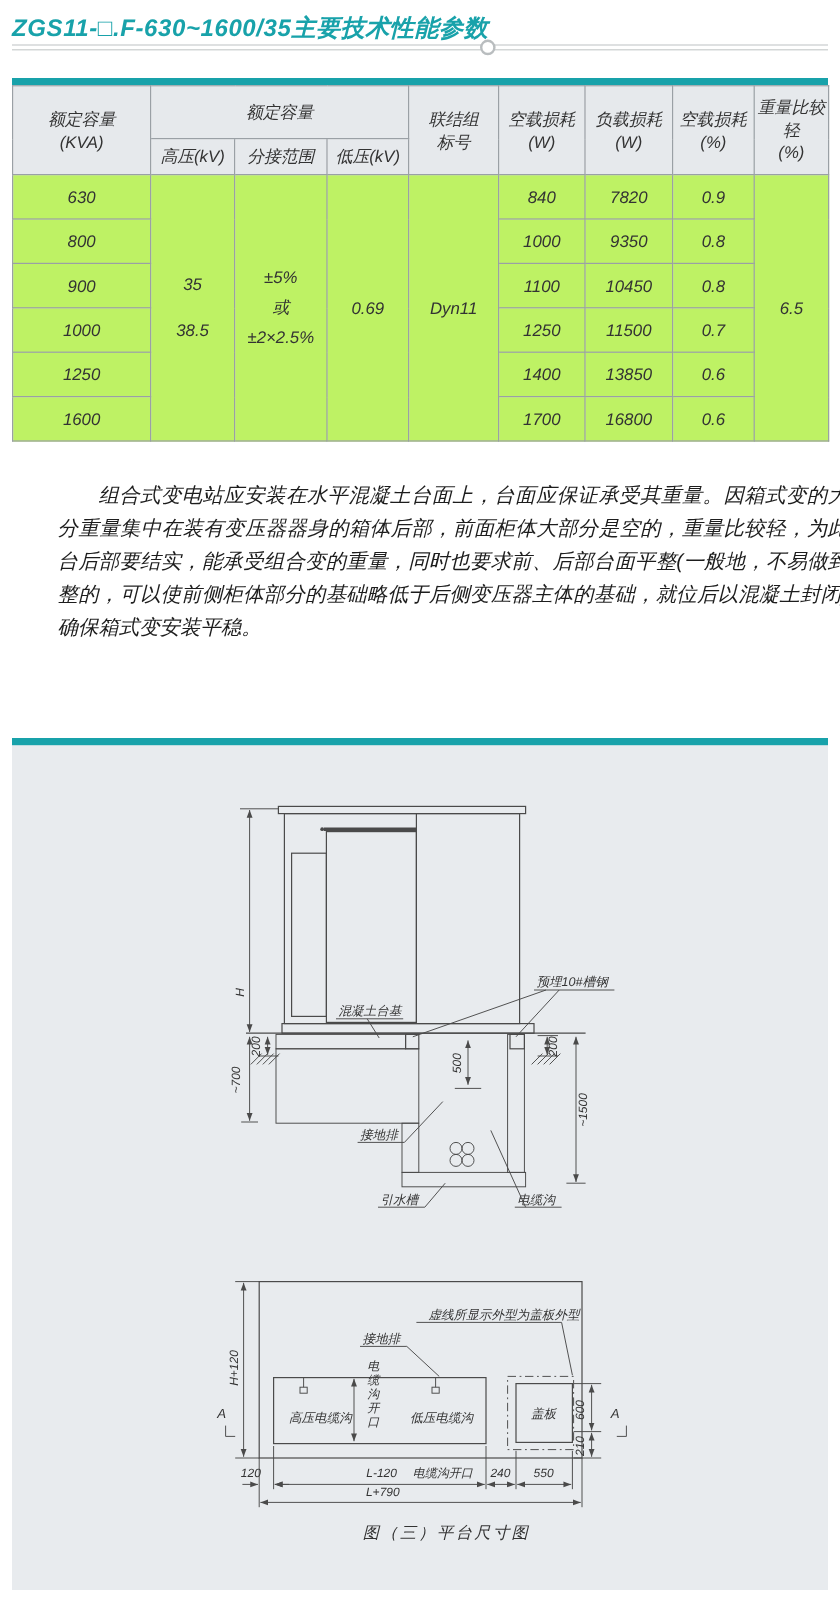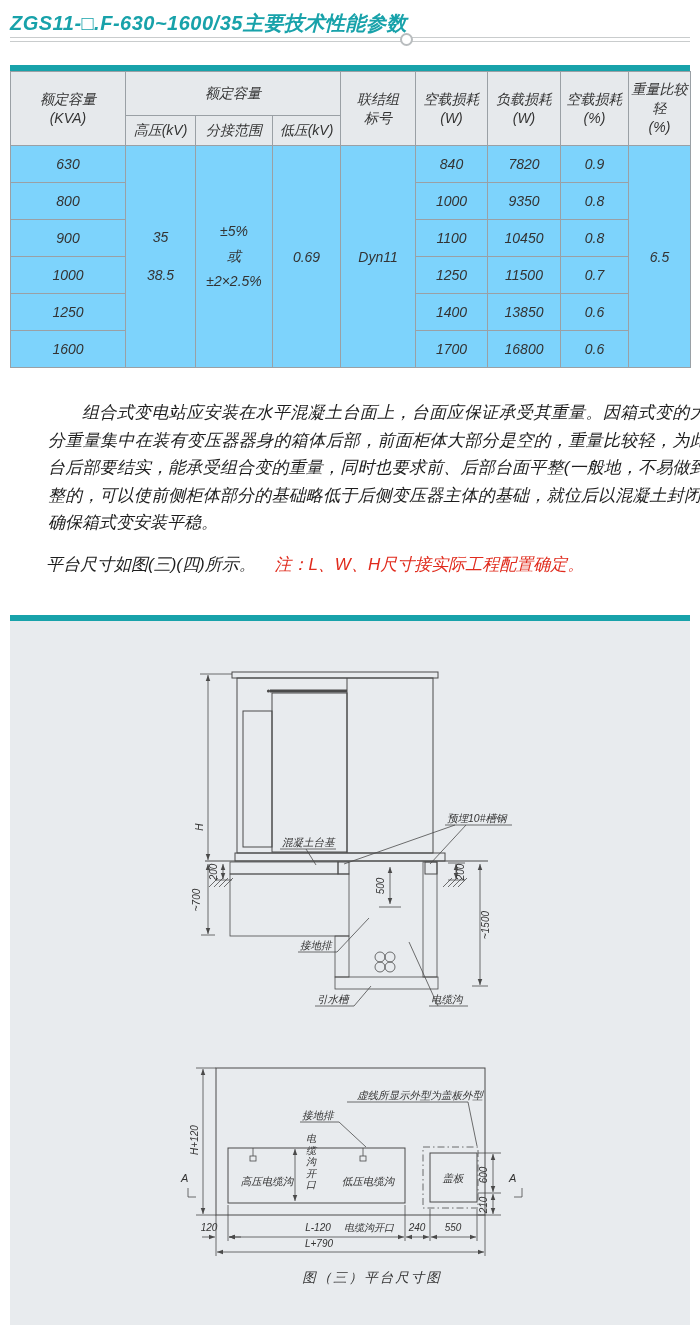--- a/index.html
+++ b/index.html
@@ -18,21 +18,21 @@
 
   
   .tablewrap { position:absolute; left:10px; top:65px; width:680px; }
   .teal-bar { width:680px; height:6px; background:var(--accent); }
   table { border-collapse:collapse; width:680px; table-layout:fixed; }
   th, td { border:1px solid #9aa0a5; text-align:center; vertical-align:middle;
            font-size:14px; color:#333; font-weight:normal; padding:0; }
   thead th { background:#e6e9ec; line-height:1.35; }
   thead tr.h1 th { height:44px; }
   thead tr.h2 th { height:30px; }
-  tbody td { height:37px; background:#7dd3fc; }
+  tbody td { height:37px; background:#bef264; }
   .pre { white-space:pre-line; }
   .merged-hv { line-height:2.7; }
   .merged-tap { line-height:1.8; }
 
   
   .para { position:absolute; left:12px; top:399px; width:676px; font-size:17px;
           line-height:27.5px; text-align:justify; text-indent:2em; color:#1d1d1d;margin-left:36px; }
   .para2 { position:absolute; left:12px; top:551px; width:676px; font-size:17px;
            line-height:27px; text-indent:2em; color:#1d1d1d; }
   .note { color:var(--note-red); margin-left:14px; }
@@ -137,24 +137,20 @@
           <td>1600</td>
           <td>1700</td>
           <td>16800</td>
           <td>0.6</td>
         </tr>
       </tbody>
     </table>
   </div>
 
   <p class="para">组合式变电站应安装在水平混凝土台面上，台面应保证承受其重量。因箱式变的大部分重量集中在装有变压器器身的箱体后部，前面柜体大部分是空的，重量比较轻，为此平台后部要结实，能承受组合变的重量，同时也要求前、后部台面平整(一般地，不易做到平整的，可以使前侧柜体部分的基础略低于后侧变压器主体的基础，就位后以混凝土封闭)，确保箱式变安装平稳。</p>
-  <p class="para2">
-    <span>平台尺寸如图(三)(四)所示。</span>
-    <span class="note">注：L、W、H尺寸接实际工程配置确定。</span>
-  </p>
 
   <div class="panel">
     <svg width="680" height="710" viewBox="0 0 680 710">
       <defs>
         <marker id="arr" viewBox="0 0 10 10" refX="9" refY="5" markerWidth="9" markerHeight="9" orient="auto-start-reverse">
           <path d="M0,1.6 L9,5 L0,8.4 z" fill="#4a4a4a"></path>
         </marker>
         <pattern id="brick" width="24" height="20" patternUnits="userSpaceOnUse">
           <rect width="24" height="20" fill="#fdfdfd"></rect>
           <path d="M0 0H24M0 10H24M12 0V10M0 10V20M24 10V20" stroke="#777" stroke-width="1" fill="none"></path>

